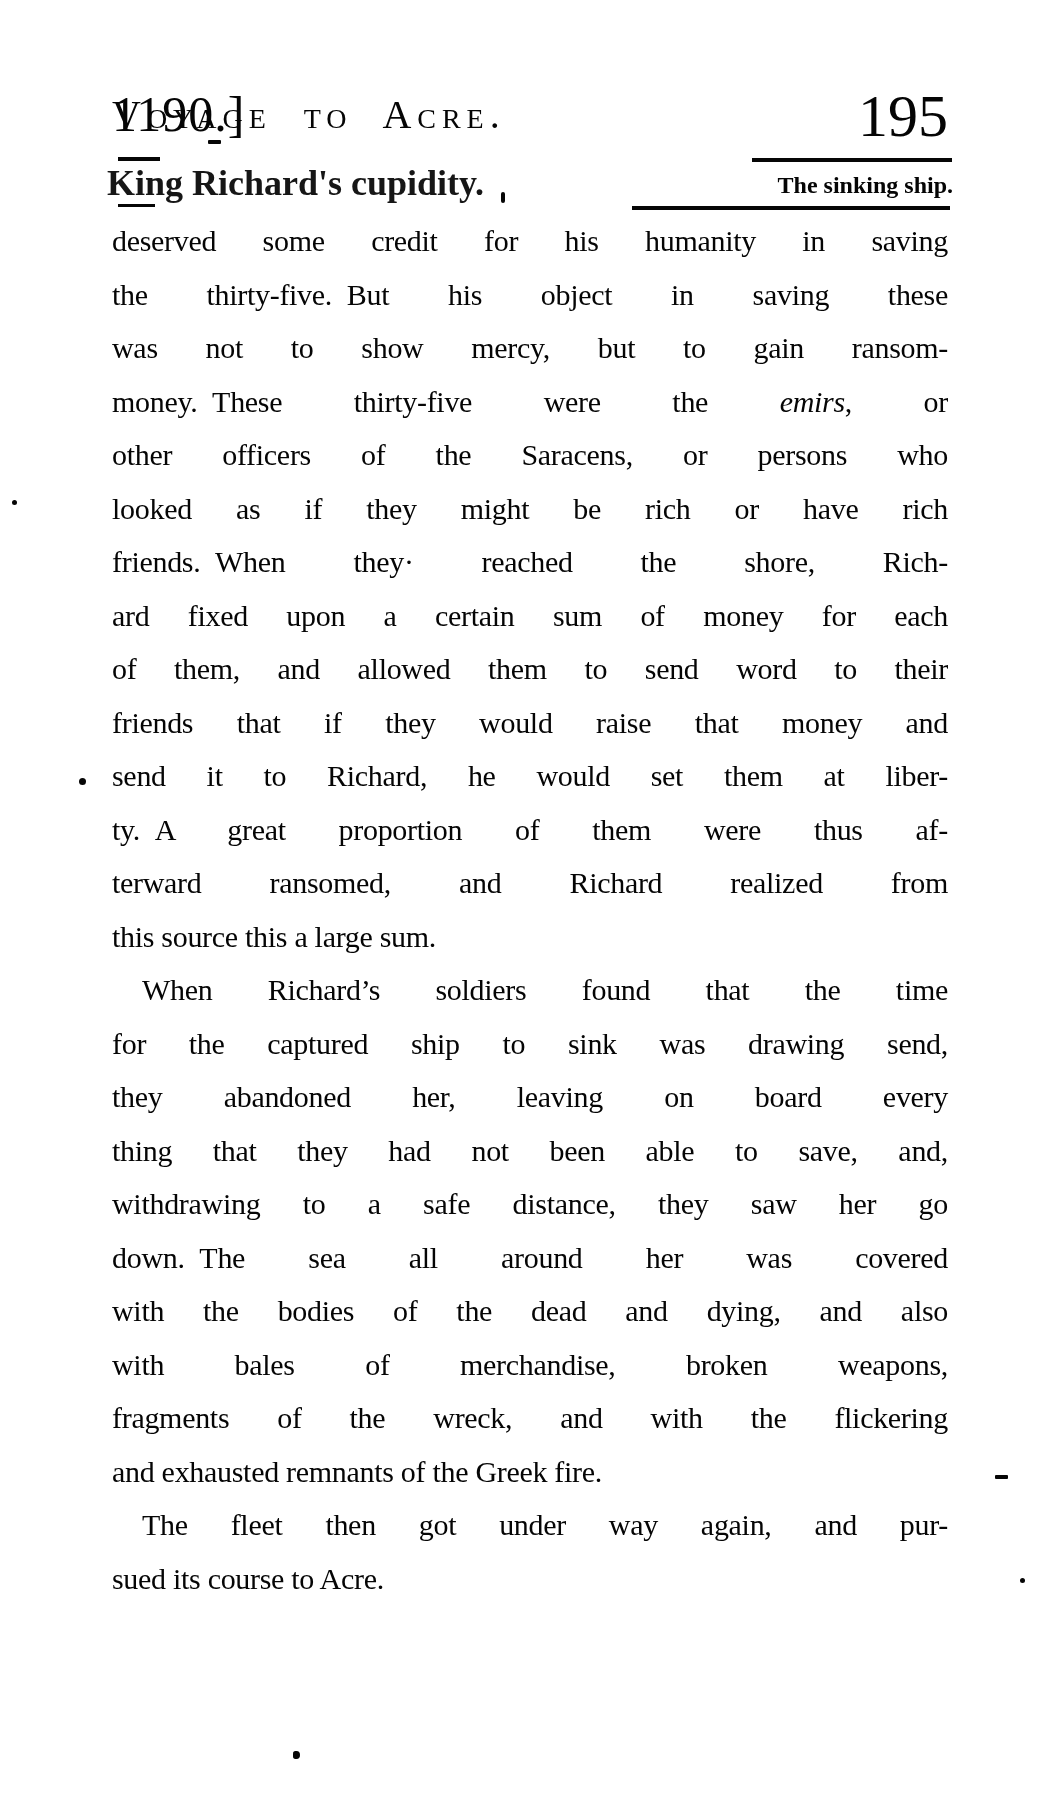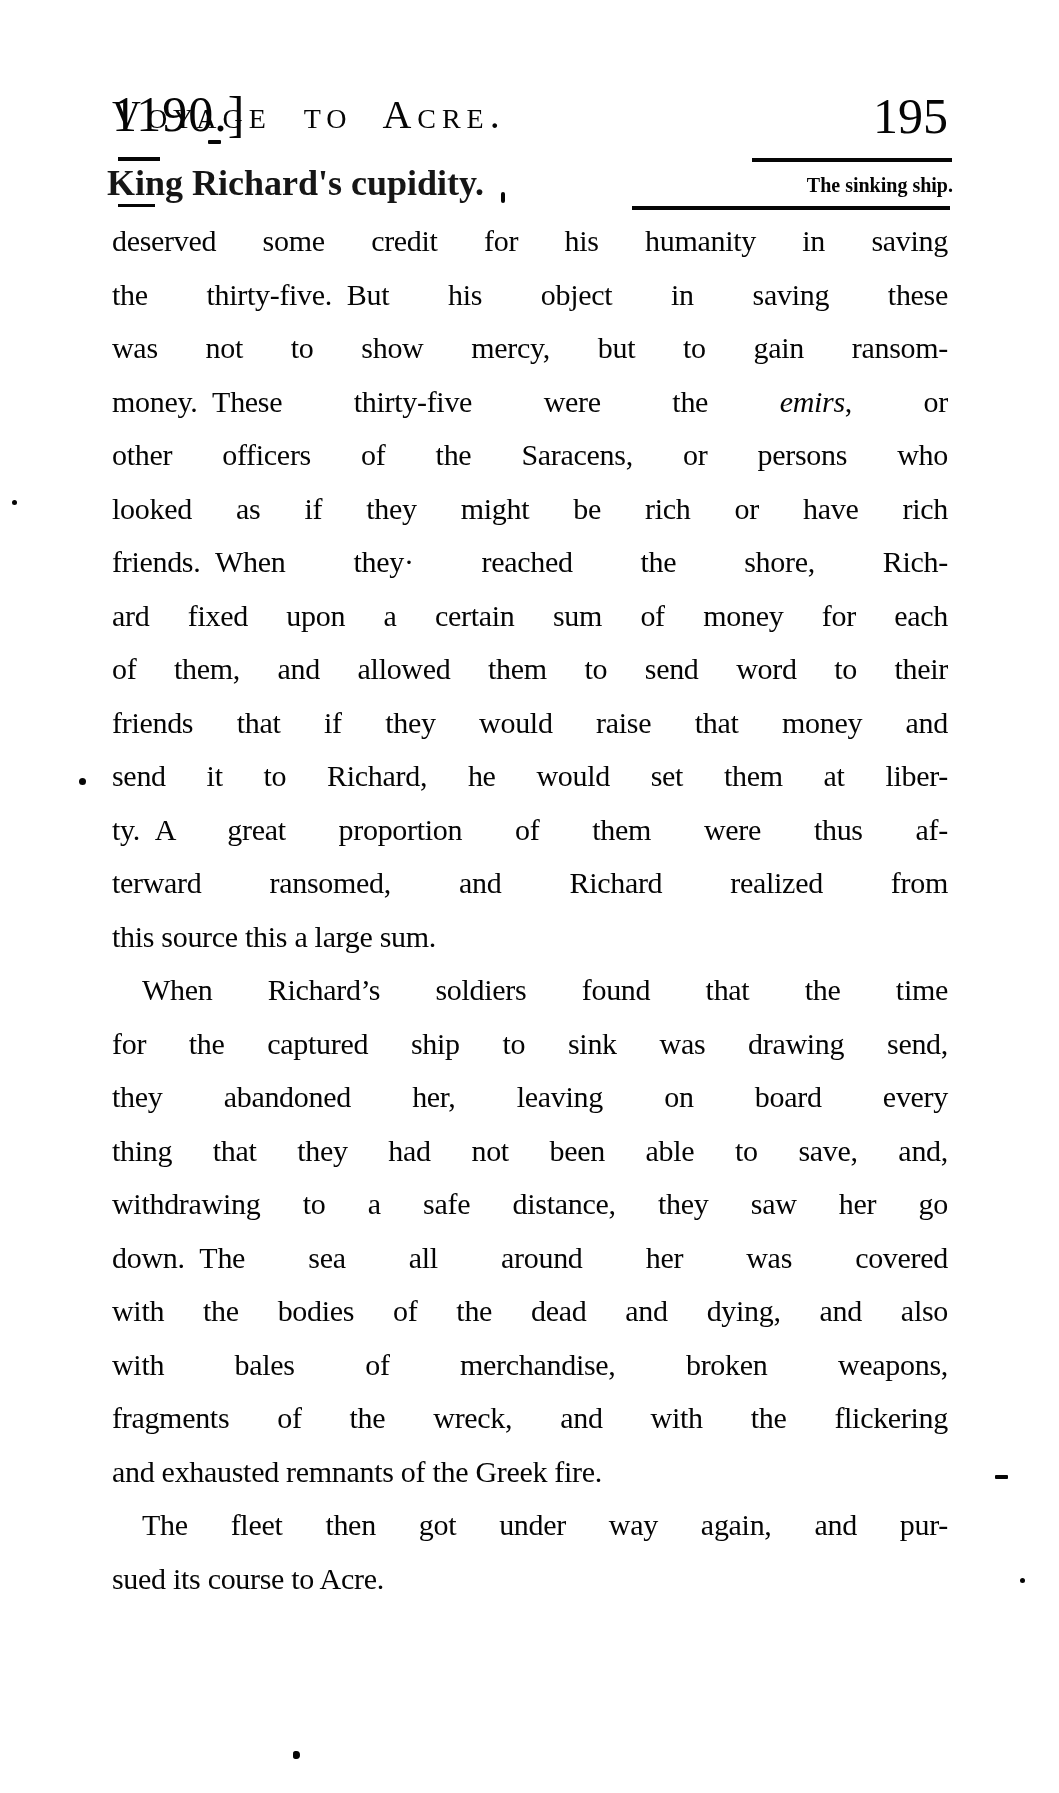--- a/index.html
+++ b/index.html
@@ -19,38 +19,38 @@
     font-size:50px; line-height:52px; letter-spacing:1px;
   }
   .header-title {
     position:absolute; left:0; right:0; top:2px;
     font-variant:small-caps;
     font-size:40px; line-height:50px;
     letter-spacing:6px; word-spacing:16px;
   }
   .header-pagenum {
     position:absolute; right:0; top:2px;
-    font-size:50px; line-height:52px;
+    font-size:60px; line-height:52px;
   }
   
   .rule { position:absolute; background:#060606; }
   .rule-left-above  { left:118px; top:157px; width:42px;  height:4px; }
   .rule-left-below  { left:118px; top:204px; width:37px;  height:3px; }
   .rule-right-above { left:752px; top:158px; width:200px; height:4px; }
   .rule-right-below { left:632px; top:206px; width:318px; height:4px; }
   .note-left {
     position:absolute; left:107px; top:168px;
     font-size:36px; line-height:30px; font-weight:bold;
     letter-spacing:0px;
     filter:blur(0.55px); opacity:.93;
     white-space:nowrap;
   }
   .note-right {
     position:absolute; right:106px; top:170px;
-    font-size:20px; line-height:31px; font-weight:bold;
+    font-size:24px; line-height:31px; font-weight:bold;
     white-space:nowrap;
   }
   
   .body-text {
     position:absolute; left:112px; top:214px; width:836px;
     font-size:30px; line-height:53.5px;
     letter-spacing:-0.3px;
   }
   .body-text .line {
     text-align:justify;

